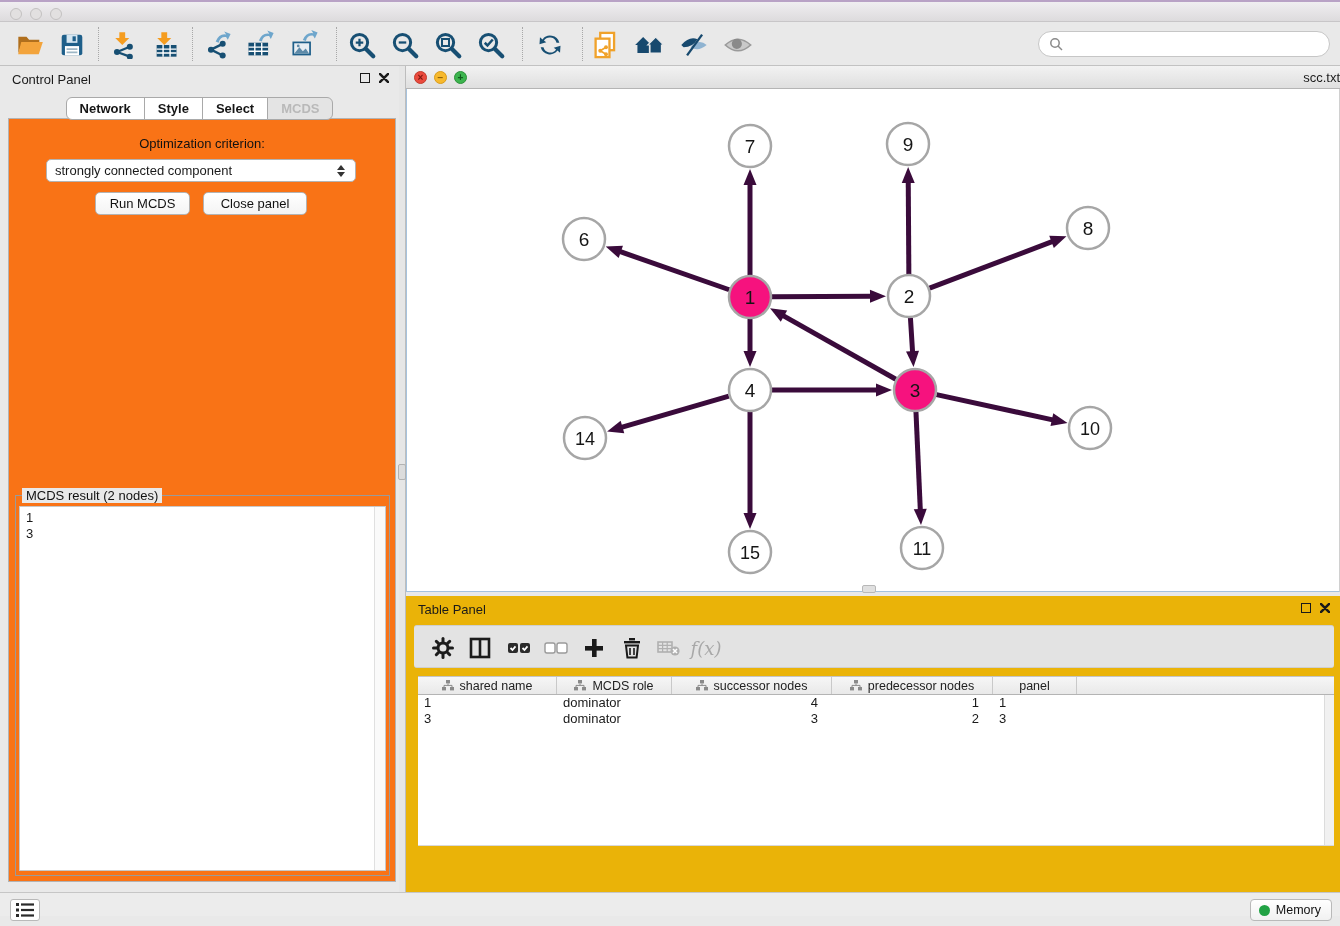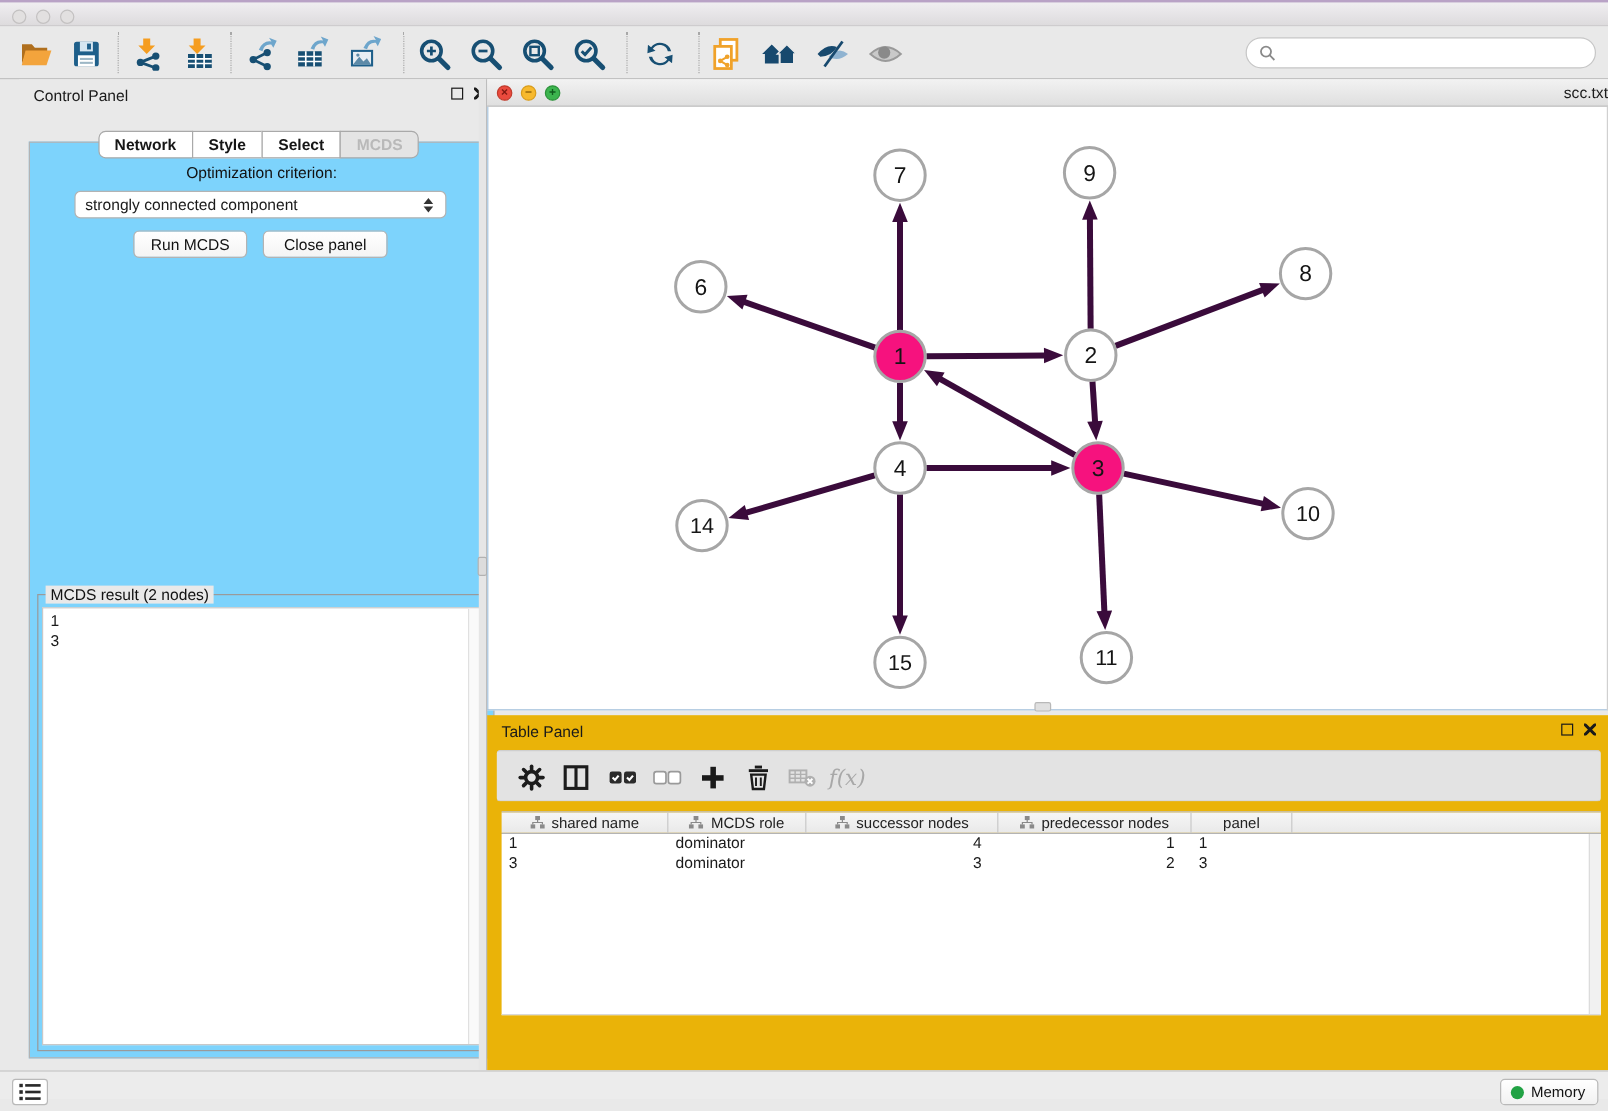--- a/index.html
+++ b/index.html
@@ -17,32 +17,32 @@
   .light { width:12px; height:12px; border-radius:50%; background:#e2e0e0; border:1px solid #c3c1c1; }
   
   .toolbar { position:absolute; left:0; top:22px; width:1340px; height:44px;
     background:#e9e9e9; border-bottom:1px solid #c2c2c2; }
   .tool { position:absolute; top:7px; width:32px; height:32px; display:flex; align-items:center; justify-content:center; cursor:default; }
   .tsep { position:absolute; top:5px; width:0; height:34px; border-left:1px dotted #a8a8a8; }
   .searchbox { position:absolute; right:10px; top:9px; width:292px; height:26px; background:#fff;
     border:1px solid #c6c6c6; border-radius:13px; display:flex; align-items:center; padding:0 10px; }
   .searchbox input { border:none; outline:none; flex:1; font-size:13px; font-family:"Liberation Sans",sans-serif; background:transparent; margin-left:6px; }
   
-  .cpanel { position:absolute; left:16px; top:66px; width:399px; height:826px; background:#e9e9e9; }
+  .cpanel { position:absolute; left:0; top:66px; width:399px; height:826px; background:#e9e9e9; }
   .panel-head { position:absolute; left:0; top:0; width:100%; height:28px; }
   .panel-head .ph-title { position:absolute; left:12px; top:6px; font-size:13px; color:#1a1a1a; }
   .ph-btns { position:absolute; right:10px; top:7px; display:flex; gap:9px; align-items:center; }
   .float-ico { width:10px; height:10px; border:1.6px solid #1a1a1a; display:inline-block; }
-  .cp-tabs { position:absolute; left:0; top:31px; width:100%; display:flex; justify-content:center; z-index:2;margin-top:12px; }
+  .cp-tabs { position:absolute; left:0; top:31px; width:100%; display:flex; justify-content:center; z-index:2; }
   .tab { height:23px; line-height:21px; padding:0 13px; background:#fff; border:1px solid #a9a9a9;
     font-size:13px; font-weight:600; color:#161616; margin-left:-1px; }
   .tab:first-child { border-radius:6px 0 0 6px; margin-left:0; }
   .tab:last-child { border-radius:0 6px 6px 0; }
   .tab.sel { background:#e4e4e4; color:#b9b9b9; }
-  .cp-box { position:absolute; left:8px; top:52px; width:388px; height:764px; border:1px solid #b3b3b3; background:#7dd3fc; }
+  .cp-box { position:absolute; left:8px; top:52px; width:388px; height:764px; border:1px solid #b3b3b3; background:#f97316; }
   .opt-label { position:absolute; left:0; top:17px; width:100%; text-align:center; font-size:13px; color:#111; }
   .dropdown { position:absolute; left:37px; top:40px; width:310px; height:23px; background:#fff;
     border:1px solid #b3b3b3; border-radius:5px; display:flex; align-items:center; padding:0 8px; font-size:13px; }
   .dropdown .dd-text { flex:1; }
   .dd-arrows { display:flex; flex-direction:column; align-items:center; gap:2px; margin-right:2px; }
   .dd-arrows .up { width:0;height:0;border-left:4px solid transparent;border-right:4px solid transparent;border-bottom:5px solid #333; }
   .dd-arrows .dn { width:0;height:0;border-left:4px solid transparent;border-right:4px solid transparent;border-top:5px solid #333; }
   .btn { position:absolute; height:23px; background:linear-gradient(#ffffff,#f4f4f4); border:1px solid #b3b3b3;
     border-radius:5px; font-size:13px; text-align:center; line-height:21px; color:#111; cursor:default; }
   .fieldset { position:absolute; left:6px; top:376px; width:375px; height:381px; border:1px solid #9a9a9a; }

